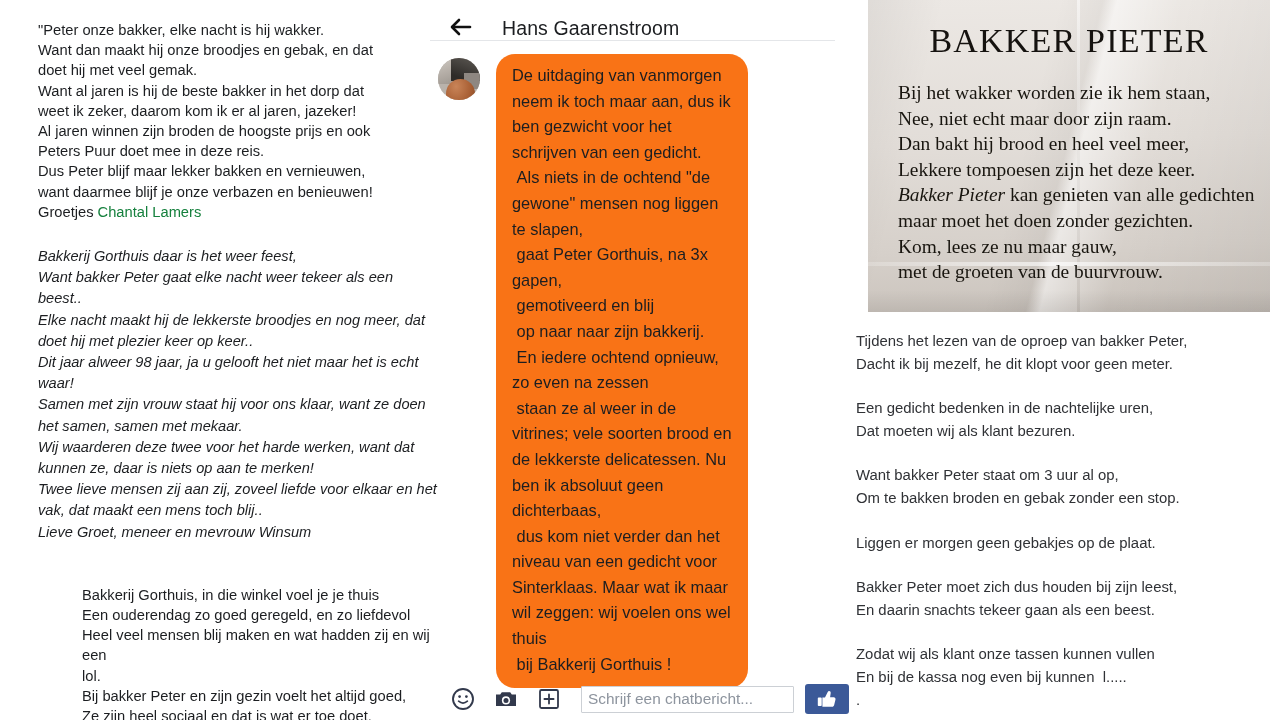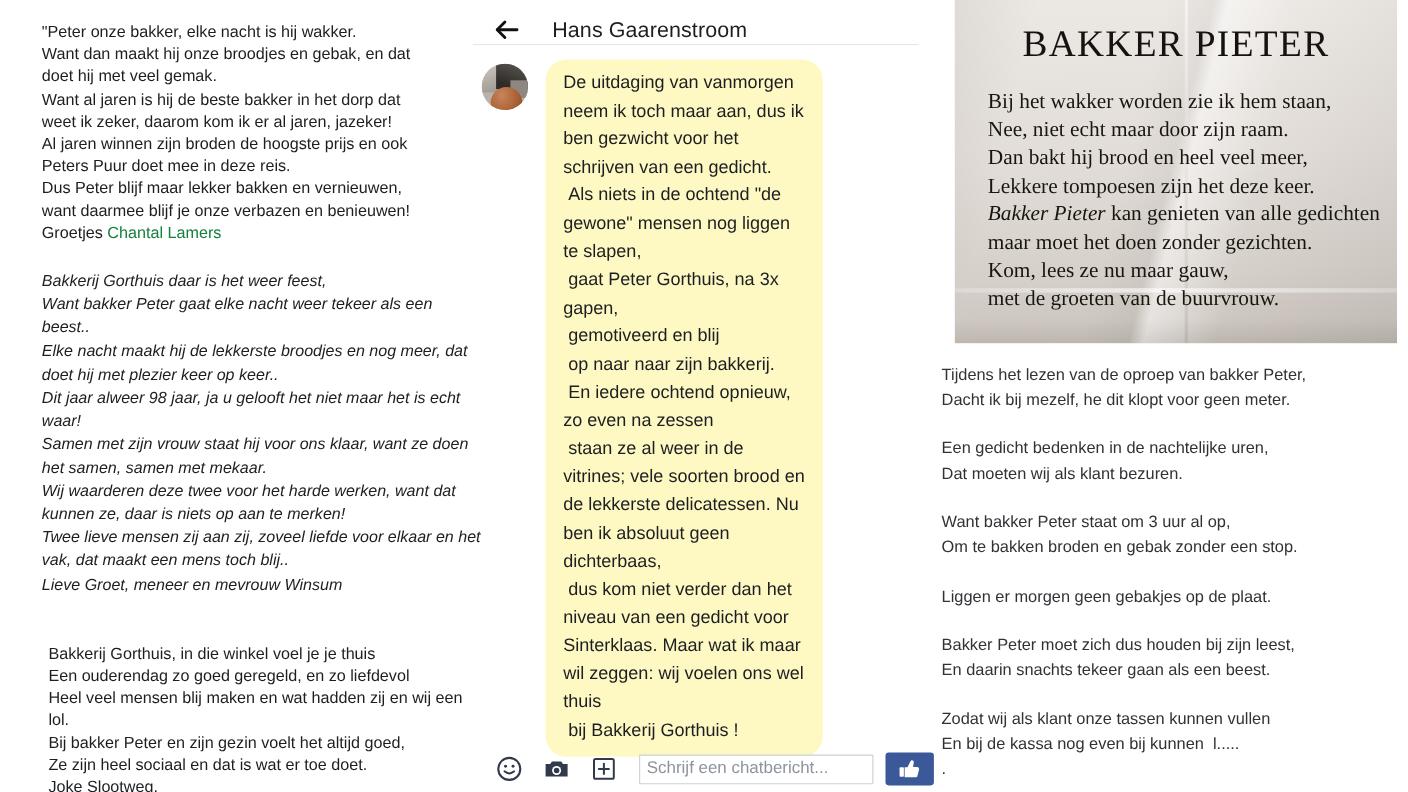--- a/index.html
+++ b/index.html
@@ -33,21 +33,21 @@
     line-height: 20.2px;
     color: #1c1e21;
     white-space: pre-wrap;
   }
   .block-italic .poem-line {
     font-style: italic;
     font-size: 14.6px;
     line-height: 21.2px;
     color: #1c1e21;
   }
-  .block-three .poem-line { padding-left: 6px; }
+  .block-three .poem-line { padding-left: 6px; margin-left: 38px; }
   .link {
     color: #15803d;
   }
   .spacer-a { height: 24px; }
   .spacer-b { height: 42px; }
 
   
   .col-mid {
     position: absolute;
     left: 430px; top: 0px;
@@ -115,21 +115,21 @@
     width: 70%; height: 72%;
     border-radius: 50% 50% 45% 45%;
     background: radial-gradient(ellipse at 35% 25%, #c98458 0%, #a85f34 55%, #7c421f 100%);
   }
   .avatar .av-base {
     position: absolute; left: 0; bottom: 0; width: 100%; height: 14%;
     background: #d8d2cb;
   }
   .bubble {
     margin-left: 16px;
-    background: #fef9c3;
+    background: #f97316;
     border-radius: 19px;
     padding: 9px 16px 11px 16px;
     max-width: 284px;
     box-sizing: border-box;
   }
   .bubble-line {
     font-size: 16.4px;
     line-height: 25.6px;
     color: #1c1e21;
     white-space: pre-wrap;

